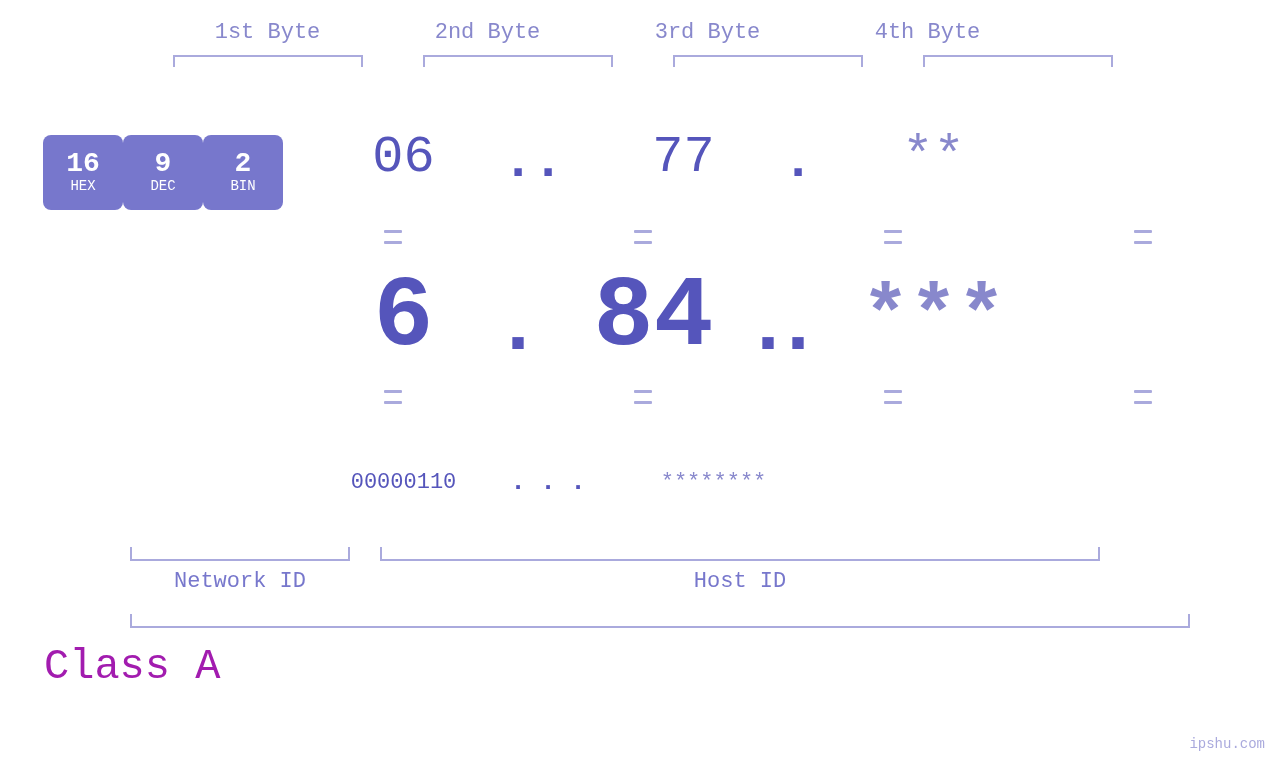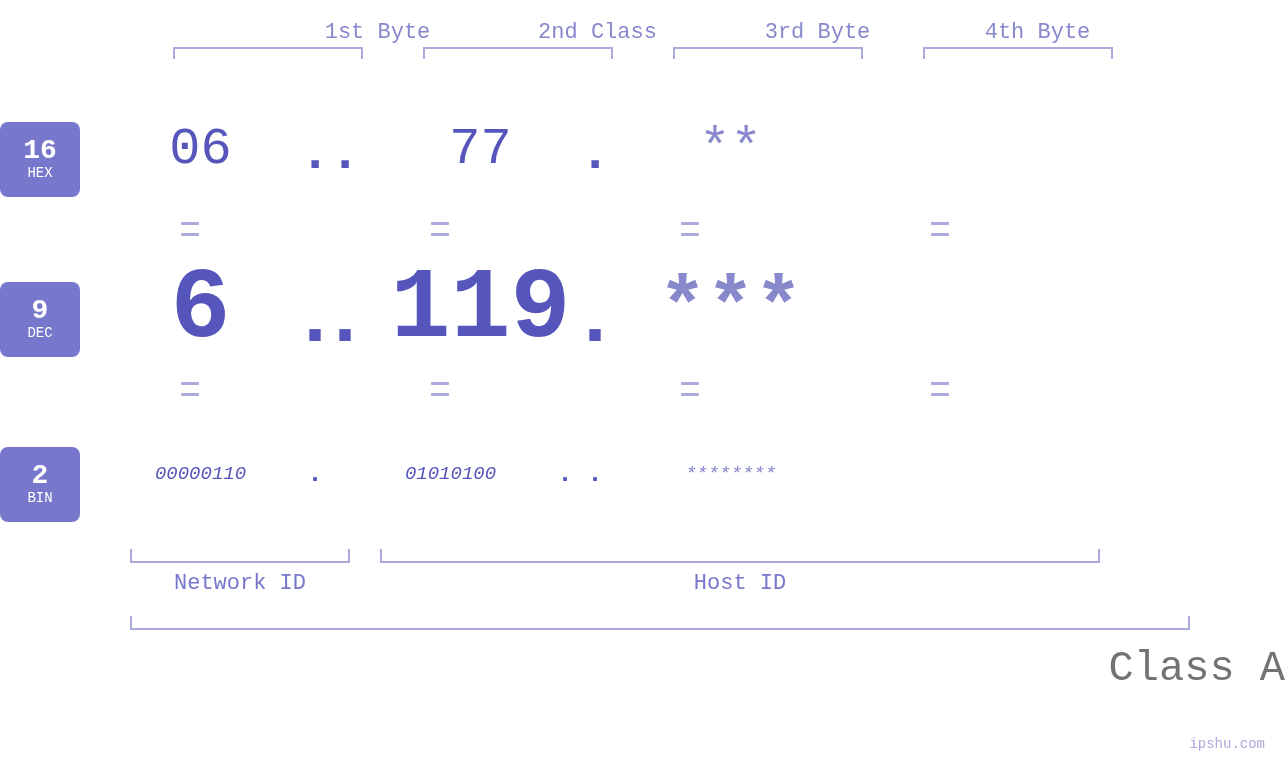--- a/index.html
+++ b/index.html
@@ -22,22 +22,22 @@
       align-items: center;
       justify-content: flex-start;
       padding-top: 20px;
     }
 
     
     .byte-headers {
       display: flex;
       width: 1100px;
       margin-left: 130px;
-      justify-content: center;
-      margin-bottom: 2px;
+      justify-content: flex-start;
+      margin-bottom: 10px;
     }
 
     .byte-header {
       width: 220px;
       text-align: center;
       color: #8888cc;
       font-size: 22px;
       font-family: 'Courier New', Courier, monospace;
     }
 
@@ -94,24 +94,25 @@
       line-height: 1;
     }
 
     .base-badge .base-label {
       font-size: 14px;
       font-weight: normal;
     }
 
     .base-badges-col {
       display: flex;
-      flex-direction: column;
+      flex-direction: row;
       align-items: center;
       gap: 0;
       padding-top: 10px;
+      margin-left: 43px;
     }
 
     .badge-wrapper {
       display: flex;
       align-items: center;
       justify-content: center;
       height: 120px;
     }
 
     .badge-wrapper-bin {
@@ -145,21 +146,21 @@
     }
 
     .cell-value {
       font-family: 'Courier New', Courier, monospace;
       color: #5555bb;
       text-align: center;
     }
 
     .hex-value { font-size: 52px; }
     .dec-value { font-size: 100px; font-weight: bold; }
-    .bin-value { font-size: 19px; font-style: italic; }
+    .bin-value { font-size: 22px; }
 
     .dot {
       font-family: 'Courier New', Courier, monospace;
       color: #5555bb;
       font-size: 80px;
       font-weight: bold;
       width: 30px;
       display: flex;
       align-items: center;
       justify-content: center;
@@ -197,21 +198,21 @@
     .ast-color { color: #8888cc; }
 
   </style>
 </head>
 <body>
 
 <div class="container">
 
   <div class="byte-headers">
     <div class="byte-header">1st Byte</div>
-    <div class="byte-header">2nd Class</div>
+    <div class="byte-header">2nd Byte</div>
     <div class="byte-header">3rd Byte</div>
     <div class="byte-header">4th Byte</div>
   </div>
 
   <div class="top-brackets">
     <div class="bracket-section">
       <div class="bracket-line bracket-line-full" style="width:190px;"></div>
     </div>
     <div style="width:30px;"></div>
     <div class="bracket-section">
@@ -299,24 +300,24 @@
               <div class="eq-bar"></div>
             </div>
         </div>
       </div>
 
       <div class="data-row">
         <div class="cell">
           <span class="cell-value dec-value">6</span>
         </div>
         <div class="dot">.</div>
+        <div class="cell">
+          <span class="cell-value dec-value">84</span>
+        </div>
         <div class="dot">.</div>
-        <div class="cell">
-          <span class="cell-value dec-value">119</span>
-        </div>
         <div class="dot">.</div>
         <div class="cell">
           <span class="cell-value dec-value ast-color" style="font-size:80px;">***</span>
         </div>
       </div>
 
       <div style="display:flex; align-items:center; height:40px;">
         <div style="width:220px; display:flex; justify-content:center;">
           <div class="eq-bars">
               <div class="eq-bar"></div>
@@ -344,23 +345,20 @@
               <div class="eq-bar"></div>
             </div>
         </div>
       </div>
 
       <div class="data-row data-row-bin">
         <div class="cell">
           <span class="cell-value bin-value">00000110</span>
         </div>
         <div class="dot dot-bin" style="font-size:26px; margin-top:0;">.</div>
-        <div class="cell">
-          <span class="cell-value bin-value">01010100</span>
-        </div>
         <div class="dot dot-bin" style="font-size:26px; margin-top:0;">.</div>
         <div class="dot dot-bin" style="font-size:26px; margin-top:0;">.</div>
         <div class="cell">
           <span class="cell-value bin-value ast-color">********</span>
         </div>
       </div>
 
     </div>
   </div>
 
@@ -375,19 +373,19 @@
     </div>
 
     <div style="display:flex; margin-left:130px; margin-bottom:20px;">
       <div style="width:220px; text-align:center; color:#7777cc; font-size:22px; font-family:'Courier New',Courier,monospace;">Network ID</div>
       <div style="width:30px;"></div>
       <div style="width:720px; text-align:center; color:#7777cc; font-size:22px; font-family:'Courier New',Courier,monospace;">Host ID</div>
     </div>
 
     <div style="width:1060px; margin-left:130px; height:14px; border-bottom:2px solid #aaaadd; border-left:2px solid #aaaadd; border-right:2px solid #aaaadd; margin-bottom:15px;"></div>
 
-    <div style="text-align:right; color:#737373; font-size:42px; font-family:'Courier New',Courier,monospace; width:1285px;">Class A</div>
+    <div style="text-align:left; color:#a21caf; font-size:42px; font-family:'Courier New',Courier,monospace; width:1285px;padding-left:44px;">Class A</div>
 
   </div>
 
   <div class="watermark">ipshu.com</div>
 
 </div>
 
 </body></html>

